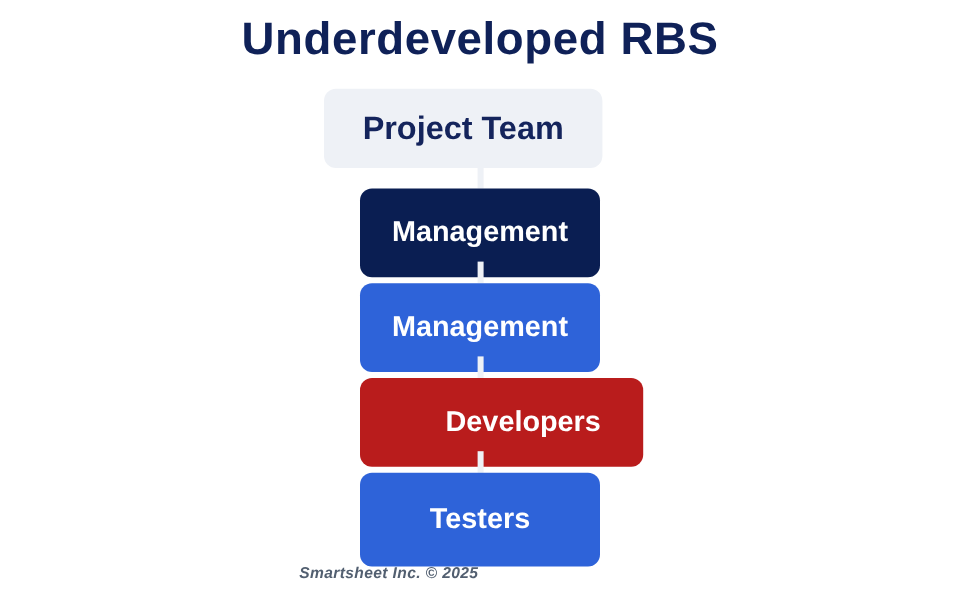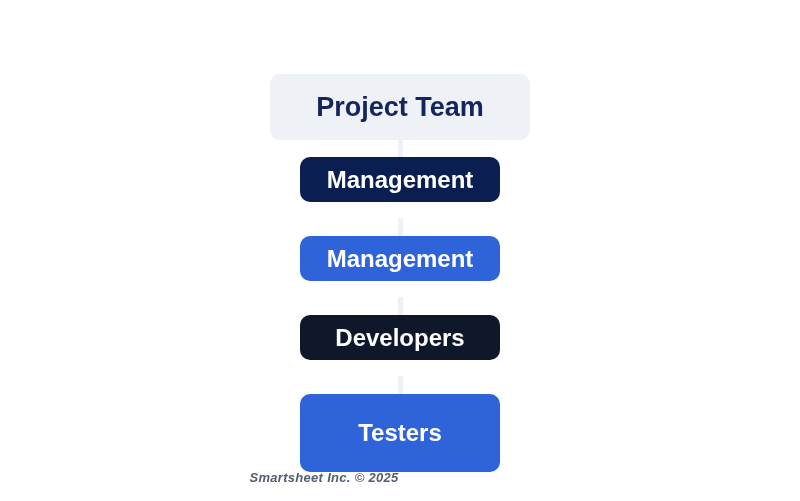--- a/index.html
+++ b/index.html
@@ -29,28 +29,28 @@
     position: absolute;
     display: flex;
     align-items: center;
     justify-content: center;
     border-radius: 10px;
     font-weight: 700;
   }
   .node-root {
     left: 270px;
     top: 74px;
-    width: 260px;
+    width: 232px;
     height: 66px;
     font-size: 27px;
   }
   .node-row {
     left: 300px;
     width: 200px;
-    height: 45px;
+    height: 74px;
     font-size: 24px;
   }
   .node-management { top: 157px; }
   .node-designers  { top: 236px; }
   .node-developers { top: 315px; }
   .node-testers    { top: 394px; height: 78px; }
   .connector {
     position: absolute;
     left: 398px;
     width: 5px;
@@ -69,34 +69,35 @@
     font-style: italic;
     font-weight: 600;
     letter-spacing: 0.3px;
   }
 </style>
 </head>
 <body>
 
 <div class="canvas">
 
+  <div class="diagram-title" style="color: rgb(15, 33, 88);">Underdeveloped RBS</div>
 
   <div class="node node-root" style="background-color: rgb(238, 241, 246); color: rgb(20, 36, 92);">Project Team</div>
 
   <div class="connector connector-1" style="background-color: rgb(238, 241, 246);"></div>
 
   <div class="node node-row node-management" style="background-color: rgb(10, 30, 82); color: rgb(255, 255, 255);">Management</div>
 
   <div class="connector connector-2" style="background-color: rgb(238, 241, 246);"></div>
 
   <div class="node node-row node-designers" style="background-color: rgb(46, 99, 217); color: rgb(255, 255, 255);">Management</div>
 
   <div class="connector connector-3" style="background-color: rgb(238, 241, 246);"></div>
 
-  <div class="node node-row node-developers" style="background-color: #0f172a; color: rgb(255, 255, 255);">Developers</div>
+  <div class="node node-row node-developers" style="background-color: #b91c1c; color: rgb(255, 255, 255); padding-left: 36px;">Developers</div>
 
   <div class="connector connector-4" style="background-color: rgb(238, 241, 246);"></div>
 
   <div class="node node-row node-testers" style="background-color: rgb(46, 99, 217); color: rgb(255, 255, 255);">Testers</div>
 
   <div class="footer-credit" style="color: rgb(82, 95, 112);">Smartsheet Inc. © 2025</div>
 
 </div>
 
 </body></html>

